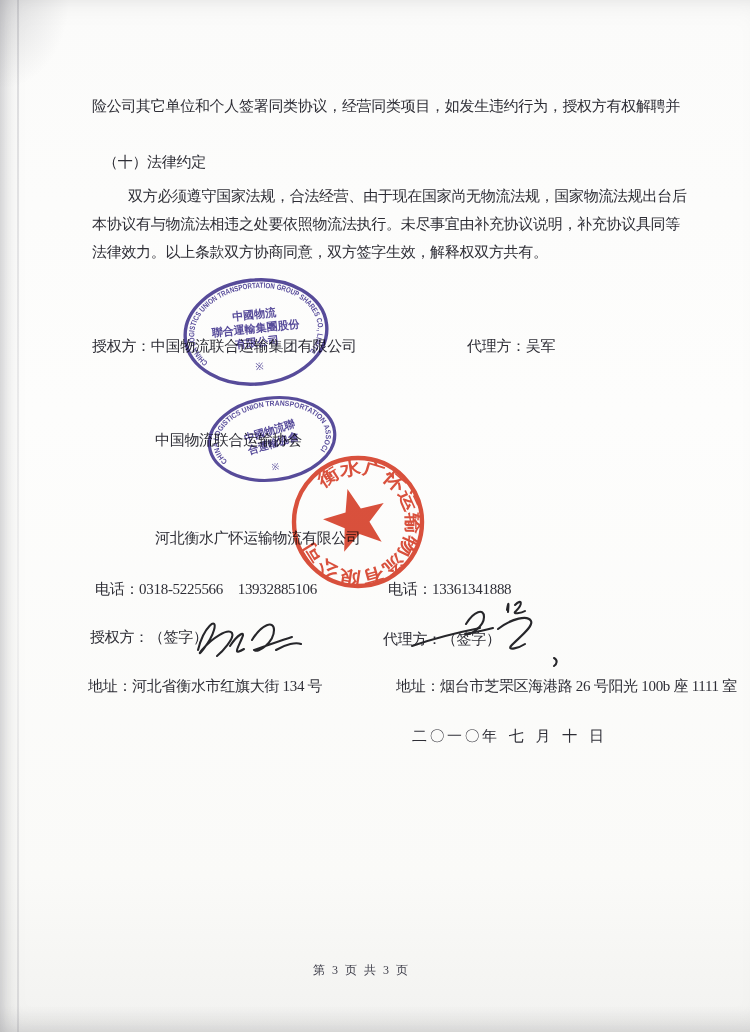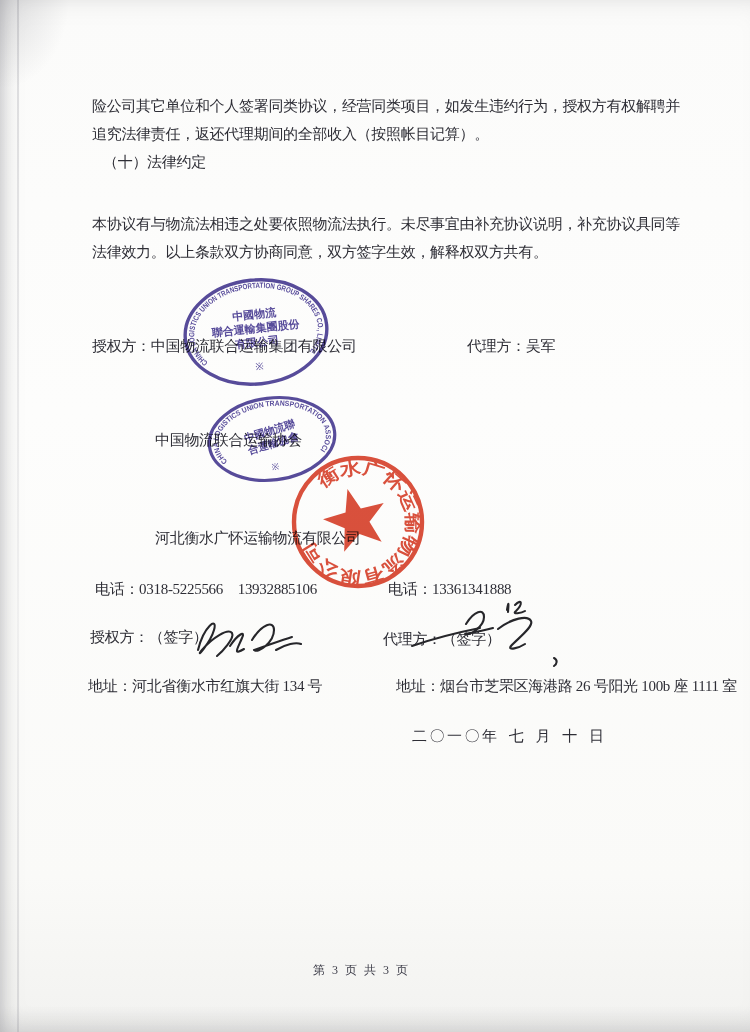--- a/index.html
+++ b/index.html
@@ -32,22 +32,22 @@
 </style>
 </head>
 <body>
 
 <div class="paper">
   <div class="crease"></div>
   <div class="corner-shade"></div>
   <div class="bottom-shade"></div>
 
   <div class="tline" style="left:92px;top:96px">险公司其它单位和个人签署同类协议，经营同类项目，如发生违约行为，授权方有权解聘并</div>
-  <div class="tline" style="left:92px;top:124px">追究法律责任，返还代理期间的全部收入（按照帐目记算）。</div>
   <div class="tline" style="left:103px;top:152px">（十）法律约定</div>
+  <div class="tline" style="left:128px;top:186px">双方必须遵守国家法规，合法经营、由于现在国家尚无物流法规，国家物流法规出台后</div>
   <div class="tline" style="left:92px;top:214px">本协议有与物流法相违之处要依照物流法执行。未尽事宜由补充协议说明，补充协议具同等</div>
   <div class="tline" style="left:92px;top:242px">法律效力。以上条款双方协商同意，双方签字生效，解释权双方共有。</div>
 
   <div class="tline" style="left:92px;top:336px">授权方：中国物流联合运输集团有限公司</div>
   <div class="tline" style="left:467px;top:336px">代理方：吴军</div>
 
   <div class="tline" style="left:155px;top:430px">中国物流联合运输协会</div>
   <div class="tline" style="left:155px;top:528px">河北衡水广怀运输物流有限公司</div>
 
   <div class="tline" style="left:95px;top:579px">电话：0318-5225566　13932885106</div>

